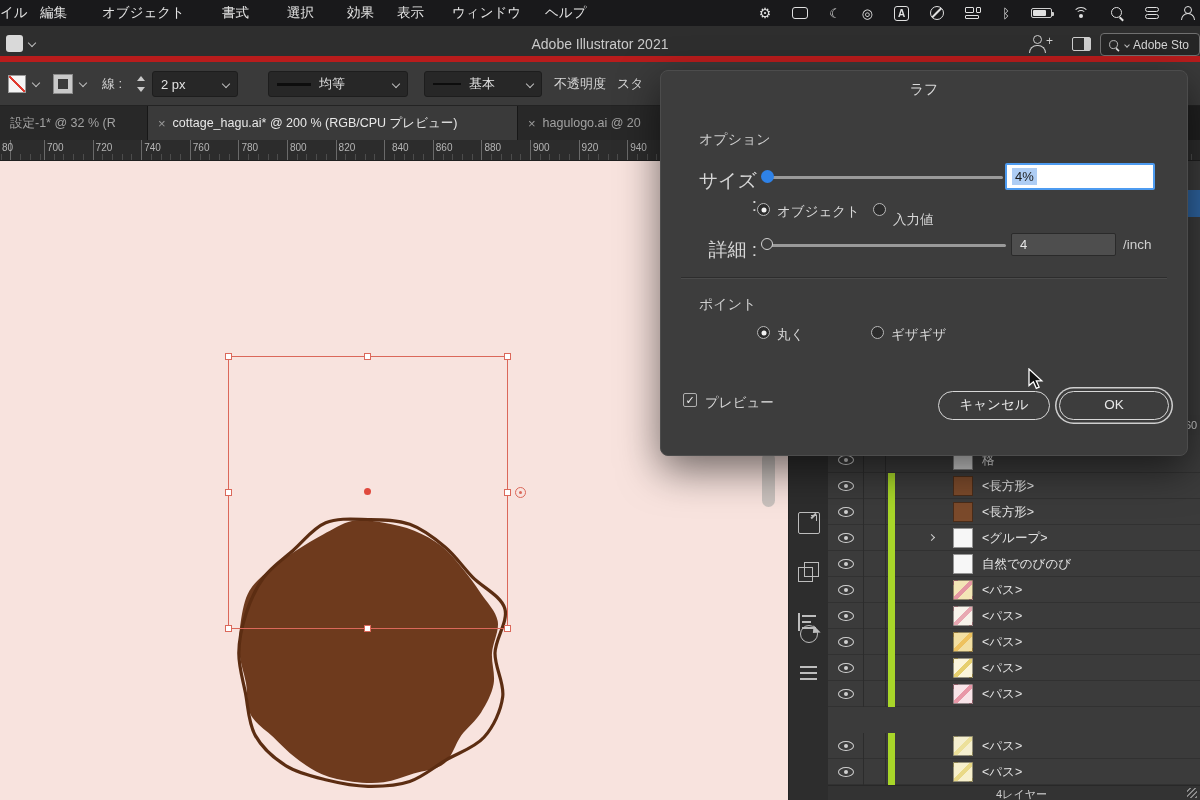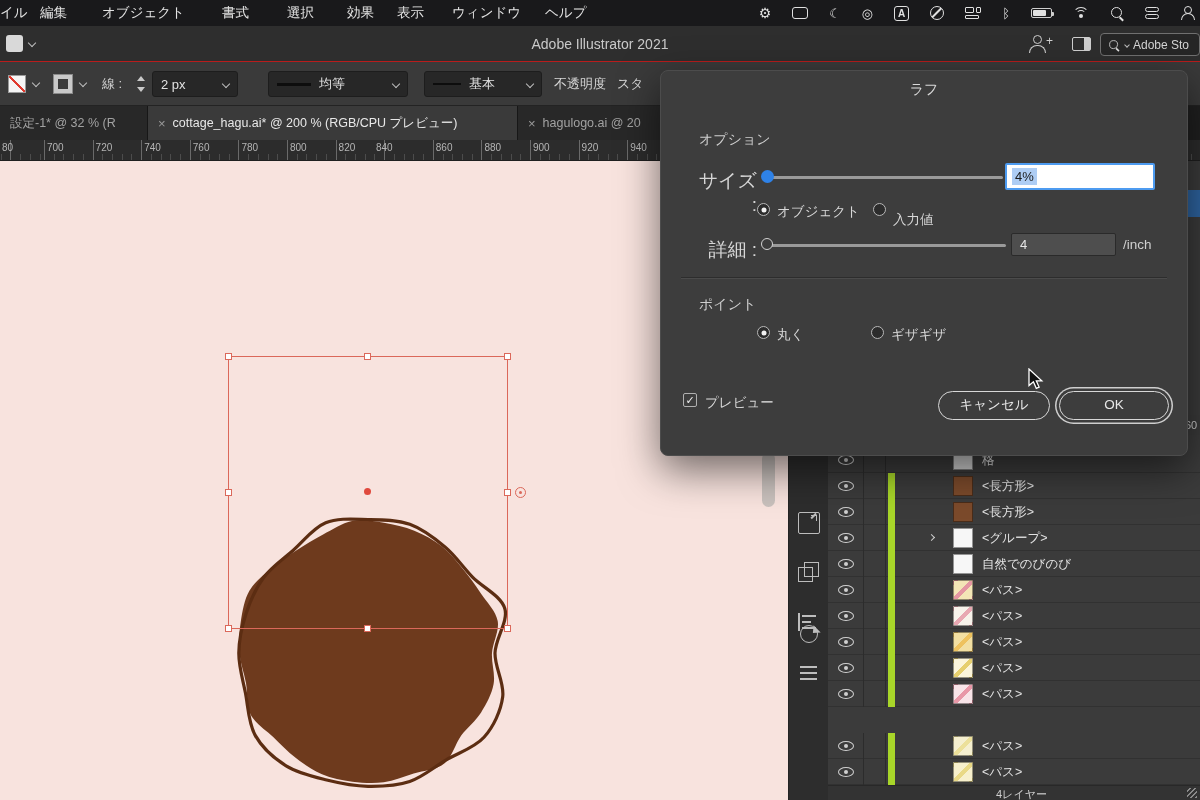--- a/index.html
+++ b/index.html
@@ -36,21 +36,21 @@
   .ic-srch { position:relative; width:14px; height:14px; }
   .ic-srch::before { content:""; position:absolute; left:1px; top:1px; width:9px; height:9px; border:1.6px solid #e0e0e0; border-radius:50%; }
   .ic-srch::after { content:""; position:absolute; right:0px; bottom:0px; width:5px; height:1.8px; background:#e0e0e0; transform:rotate(45deg); }
   .ic-cc { display:flex; flex-direction:column; gap:2px; }
   .ic-cc i { width:14px; height:5px; border:1.2px solid #e0e0e0; border-radius:3px; }
   .ic-user { position:relative; width:14px; height:14px; }
   .ic-user::before { content:""; position:absolute; left:4px; top:0; width:6px; height:6px; border:1.4px solid #e0e0e0; border-radius:50%; }
   .ic-user::after { content:""; position:absolute; left:1px; bottom:0; width:12px; height:6px; border:1.4px solid #e0e0e0; border-bottom:none; border-radius:7px 7px 0 0; }
 
   
-  .titlebar { position:absolute; left:0; top:26px; width:1200px; height:36px; background:#2e2e2e; border-bottom:1px solid #b91c1c; z-index:6; }
+  .titlebar { position:absolute; left:0; top:26px; width:1200px; height:36px; background:#2e2e2e; border-bottom:6px solid #b91c1c; z-index:6; }
   .app-title { position:absolute; left:0; right:0; top:0; text-align:center; line-height:36px; color:#c9c9c9; font-size:14px; }
   .home-ic { position:absolute; left:6px; top:9px; width:17px; height:17px; background:#d9d9d9; border-radius:3px; }
   .home-chev { position:absolute; left:29px; top:14px; }
   .chev { display:inline-block; width:6px; height:6px; border-right:1.5px solid #bdbdbd; border-bottom:1.5px solid #bdbdbd; transform:rotate(45deg); }
   .share-ic { position:absolute; left:1028px; top:9px; width:20px; height:18px; }
   .share-ic::before { content:""; position:absolute; left:5px; top:0; width:7px; height:7px; border:1.5px solid #d0d0d0; border-radius:50%; }
   .share-ic::after { content:""; position:absolute; left:1px; bottom:0; width:15px; height:7px; border:1.5px solid #d0d0d0; border-bottom:none; border-radius:8px 8px 0 0; }
   .share-plus { position:absolute; left:1046px; top:8px; color:#d0d0d0; font-size:12px; }
   .panel-ic { position:absolute; left:1072px; top:11px; width:19px; height:14px; border:1.5px solid #cfcfcf; border-radius:2px; }
   .panel-ic::after { content:""; position:absolute; right:0; top:0; bottom:0; width:6px; background:#cfcfcf; }
@@ -276,21 +276,21 @@
   <div class="ruler">
     <div>
         <span class="ruler-num" style="left: 2px;">80</span>
         <span class="ruler-num" style="left: 47px;">700</span>
         <span class="ruler-num" style="left: 95.6px;">720</span>
         <span class="ruler-num" style="left: 144.2px;">740</span>
         <span class="ruler-num" style="left: 192.8px;">760</span>
         <span class="ruler-num" style="left: 241.4px;">780</span>
         <span class="ruler-num" style="left: 290px;">800</span>
         <span class="ruler-num" style="left: 338.6px;">820</span>
-        <span class="ruler-num" style="left: 376px;">840</span>
+        <span class="ruler-num" style="left: 392px;">840</span>
         <span class="ruler-num" style="left: 435.8px;">860</span>
         <span class="ruler-num" style="left: 484.4px;">880</span>
         <span class="ruler-num" style="left: 533px;">900</span>
         <span class="ruler-num" style="left: 581.6px;">920</span>
         <span class="ruler-num" style="left: 630.2px;">940</span>
       </div>
   </div>
 
   <div class="canvas">
     <svg class="blob" width="330" height="330" viewBox="0 0 330 330">

